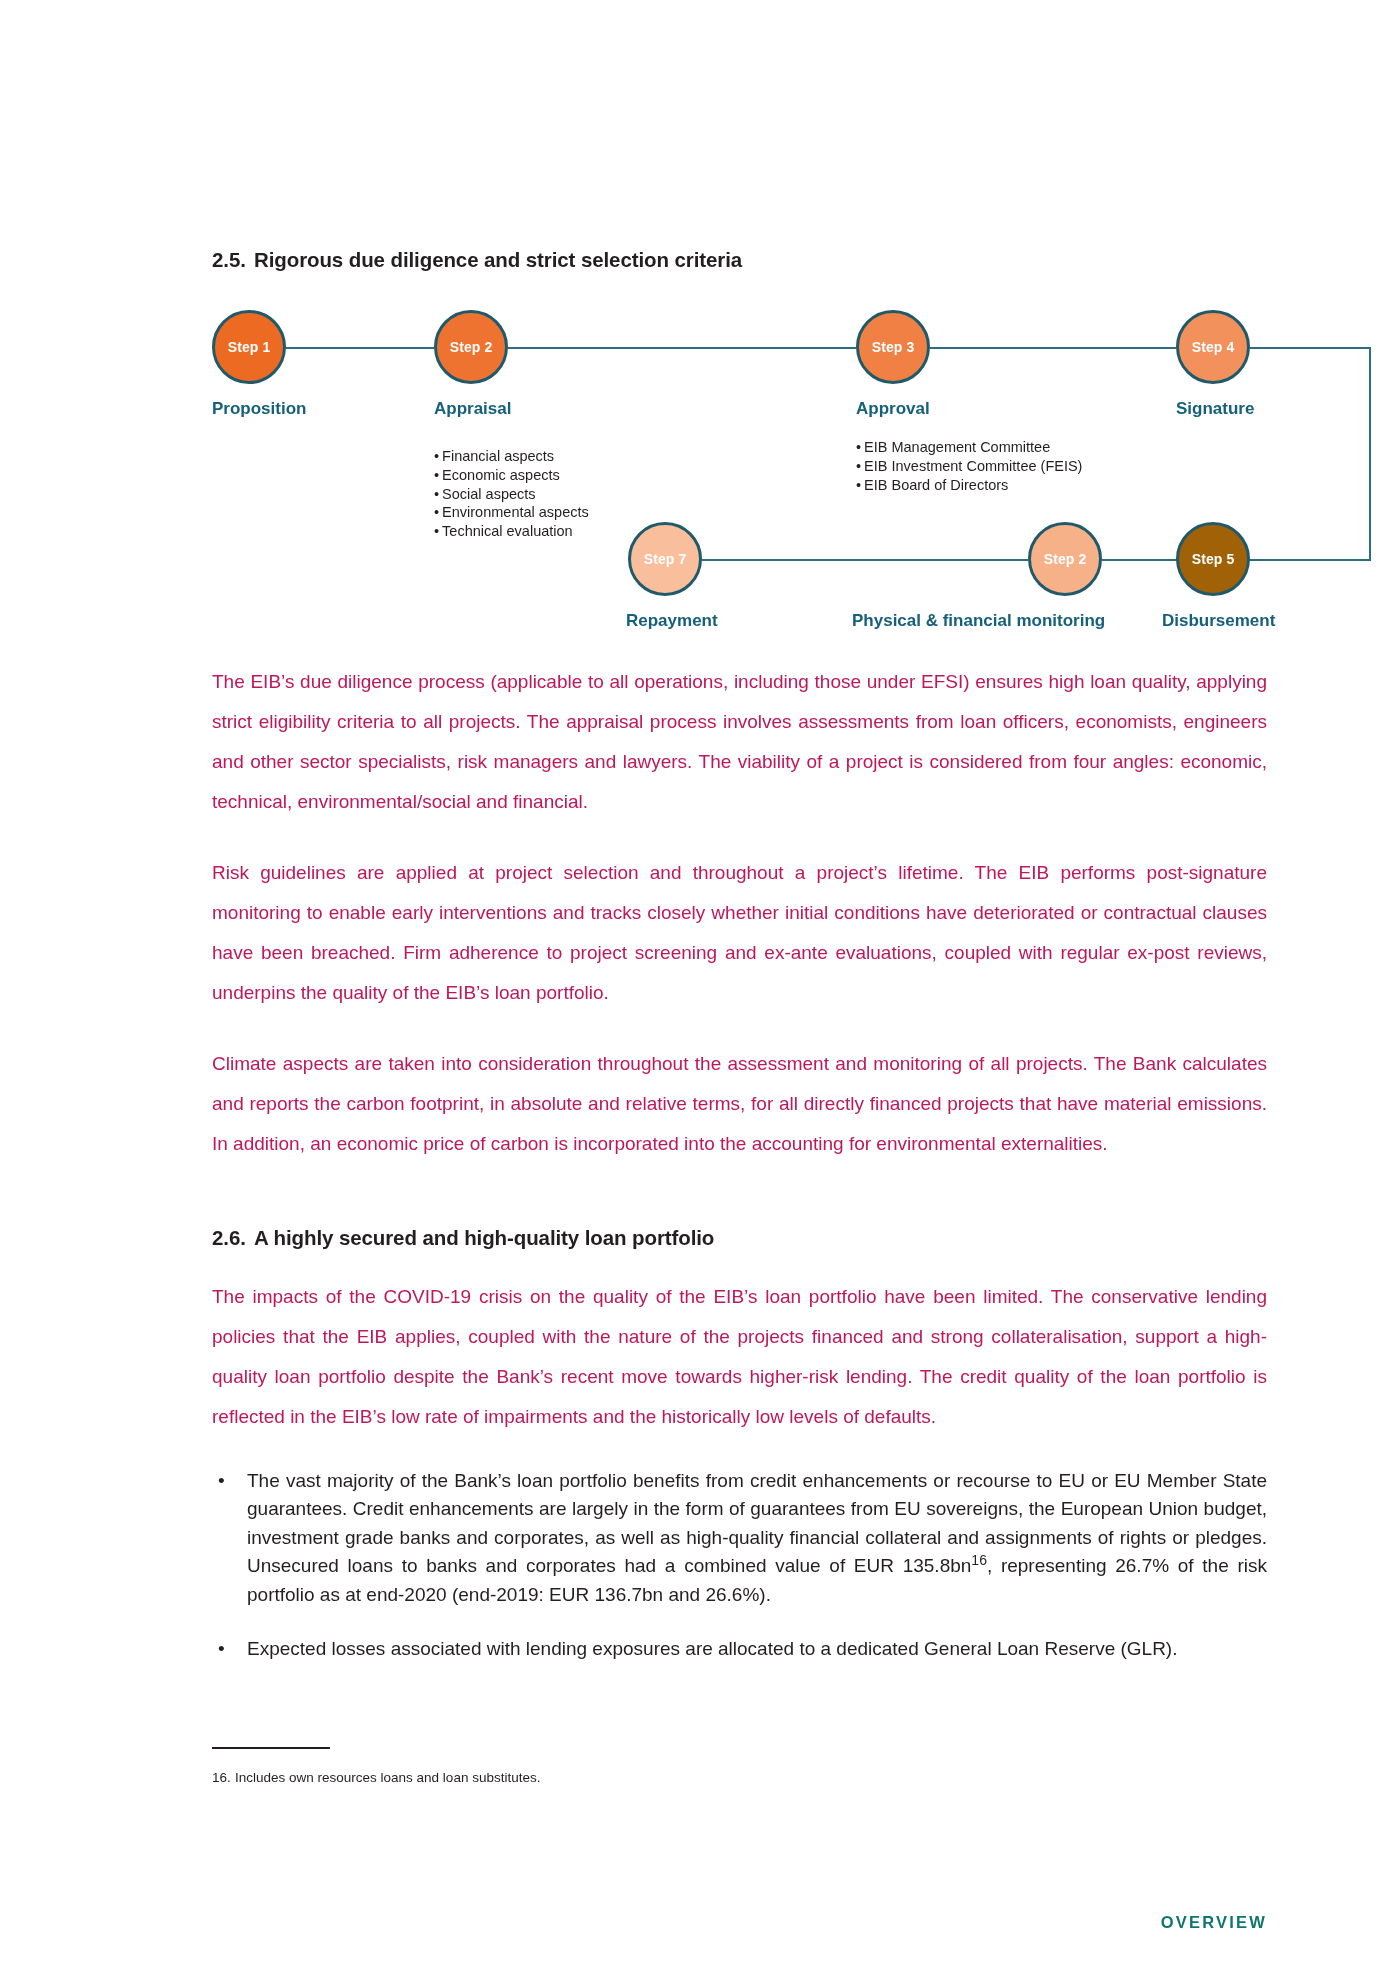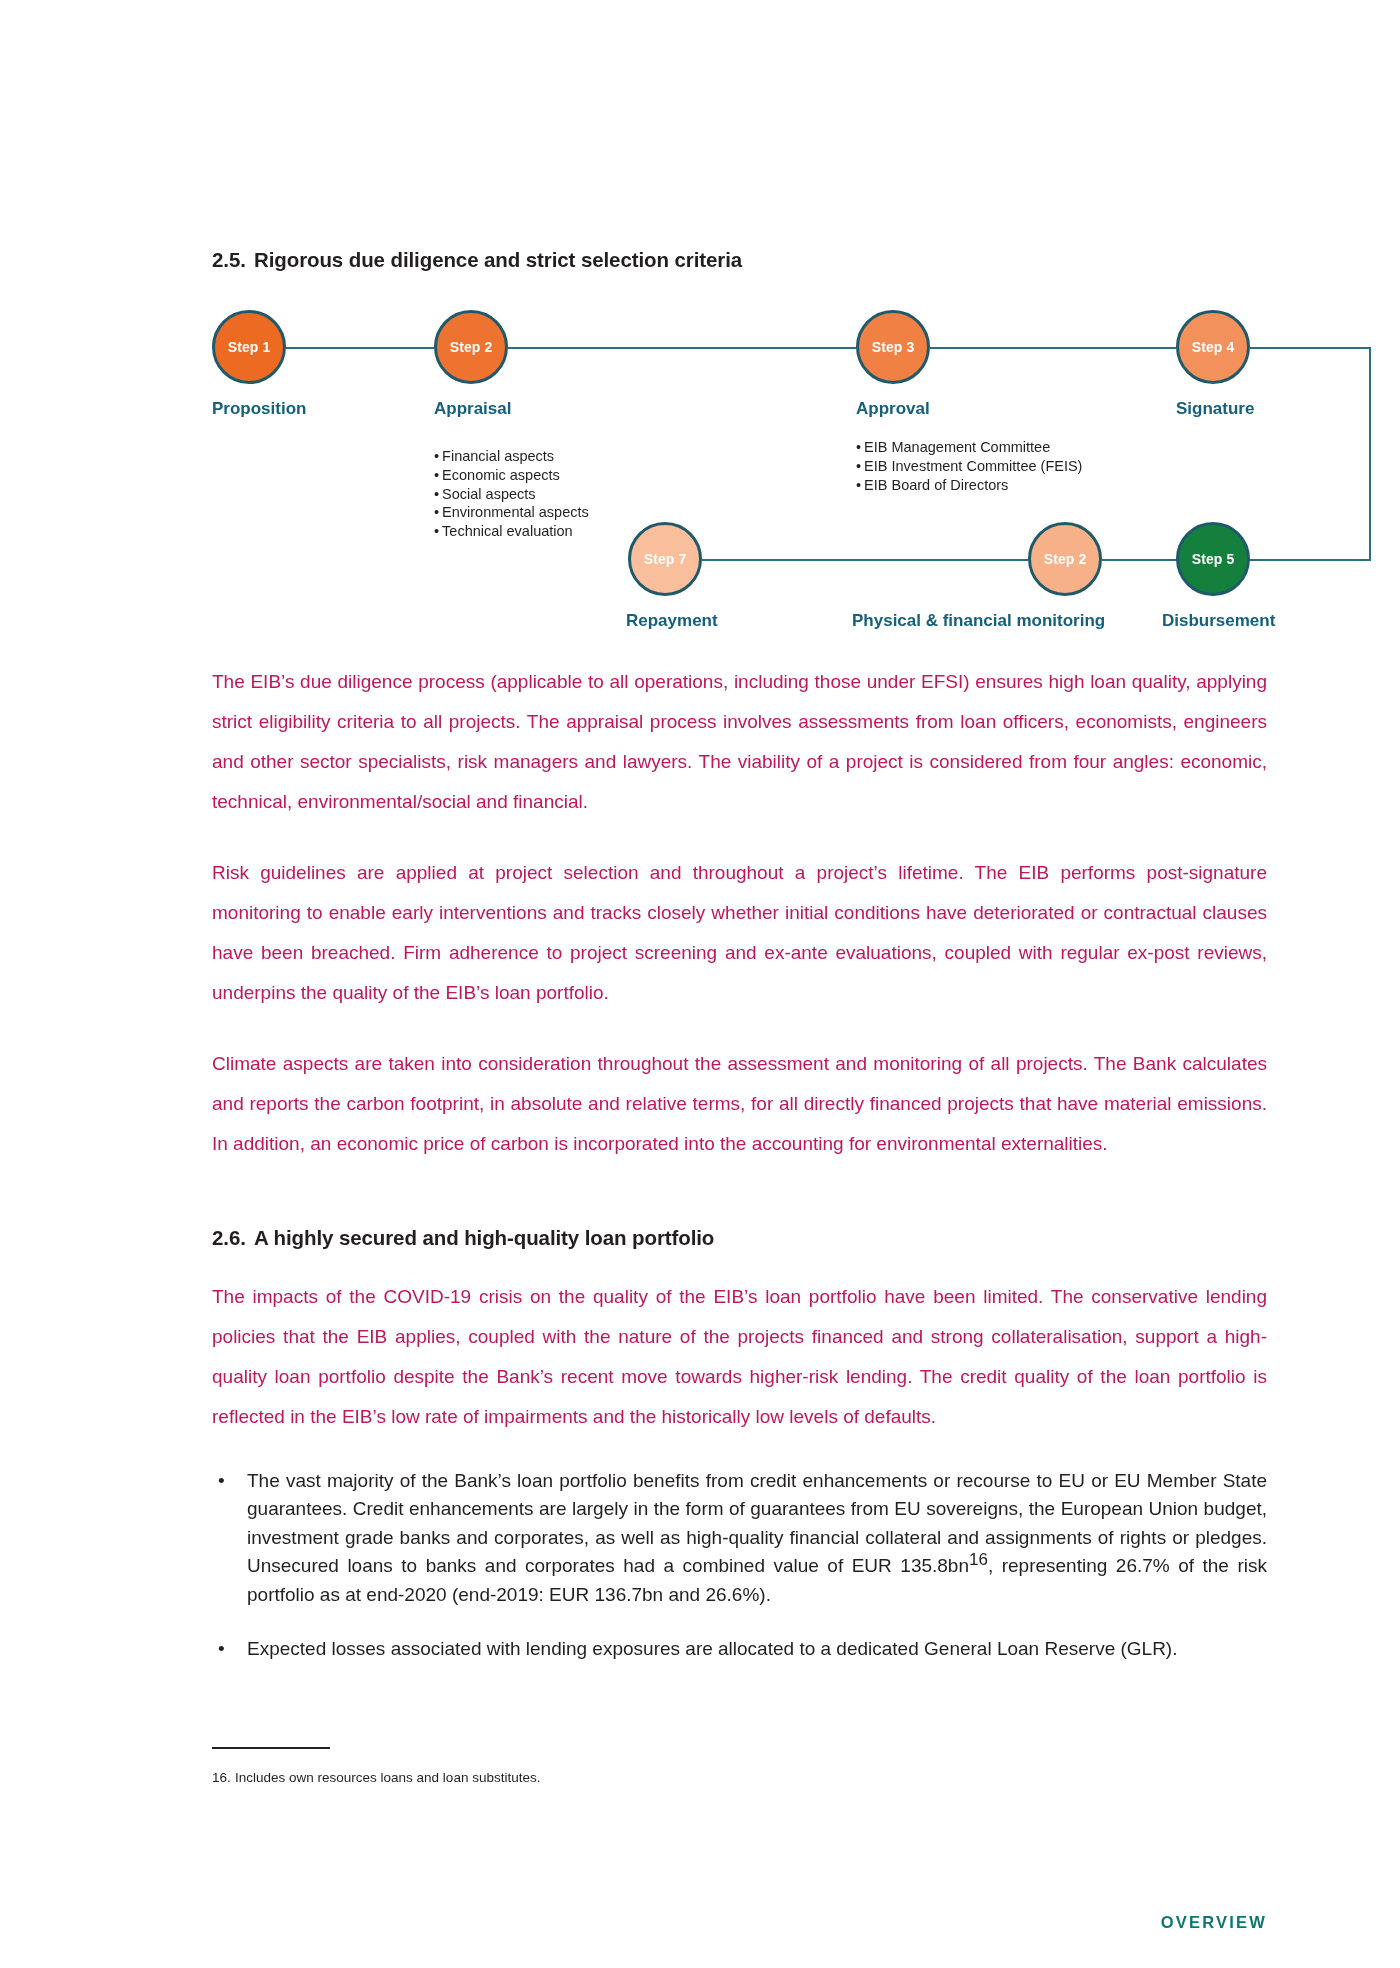--- a/index.html
+++ b/index.html
@@ -110,21 +110,21 @@
     margin-bottom: 26px;
   }
   ul.bullets > li .dot {
     position: absolute;
     left: 6px;
     top: 0;
     font-size: 19px;
     line-height: 28.4px;
   }
   sup.fn {
-    font-size: 17px;
+    font-size: 14px;
     vertical-align: super;
     line-height: 0;
   }
 
   
   .footnote-rule {
     width: 118px;
     height: 1.5px;
     background: #231f20;
     margin-bottom: 20px;
@@ -201,21 +201,21 @@
         <div><span class="b">•</span><span>EIB Management Committee</span></div>
         <div><span class="b">•</span><span>EIB Investment Committee (FEIS)</span></div>
         <div><span class="b">•</span><span>EIB Board of Directors</span></div>
       </div>
 
       <div class="node" style="left:964px; top:10px; background:#F2915C;">
         <span>Step 4</span>
       </div>
       <div class="node-label" style="left:964px; top:99px;">Signature</div>
 
-      <div class="node" style="left:964px; top:222px; background:#15803d;">
+      <div class="node" style="left:964px; top:222px; background:#a16207;">
         <span>Step 5</span>
       </div>
       <div class="node-label" style="left:950px; top:311px;">Disbursement</div>
 
       <div class="node" style="left:816px; top:222px; background:#F7B189;">
         <span>Step 2</span>
       </div>
       <div class="node-label" style="left:640px; top:311px;">Physical &amp; financial monitoring</div>
 
       <div class="node" style="left:416px; top:222px; background:#F9BE9B;">

